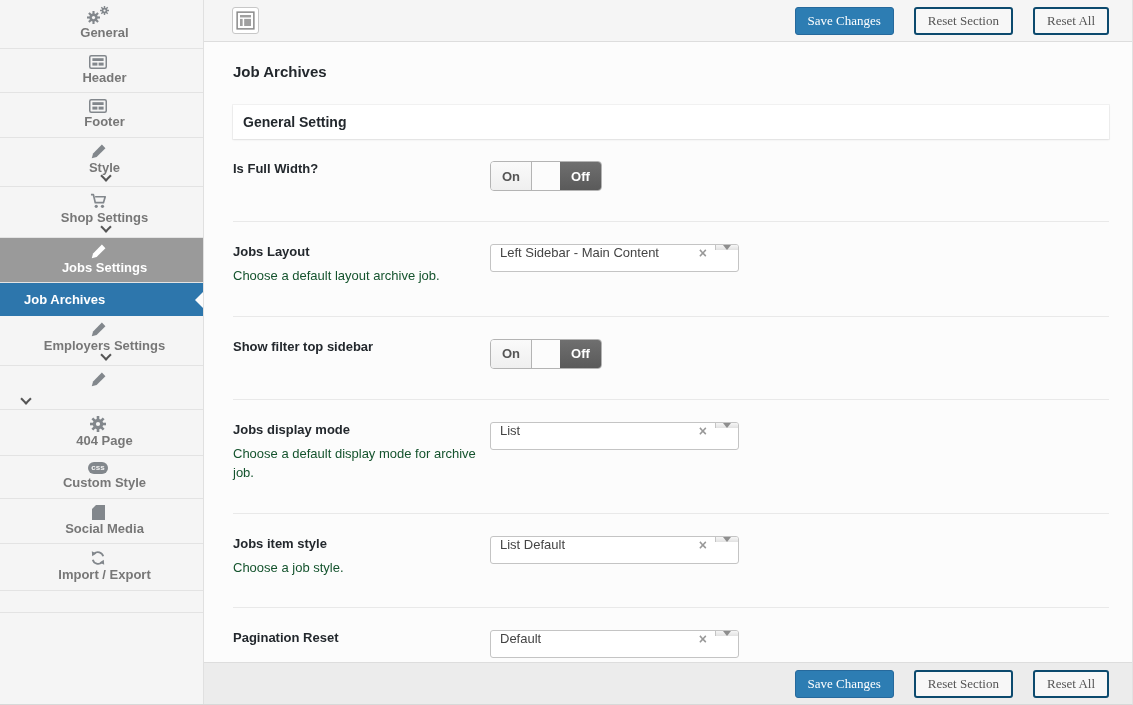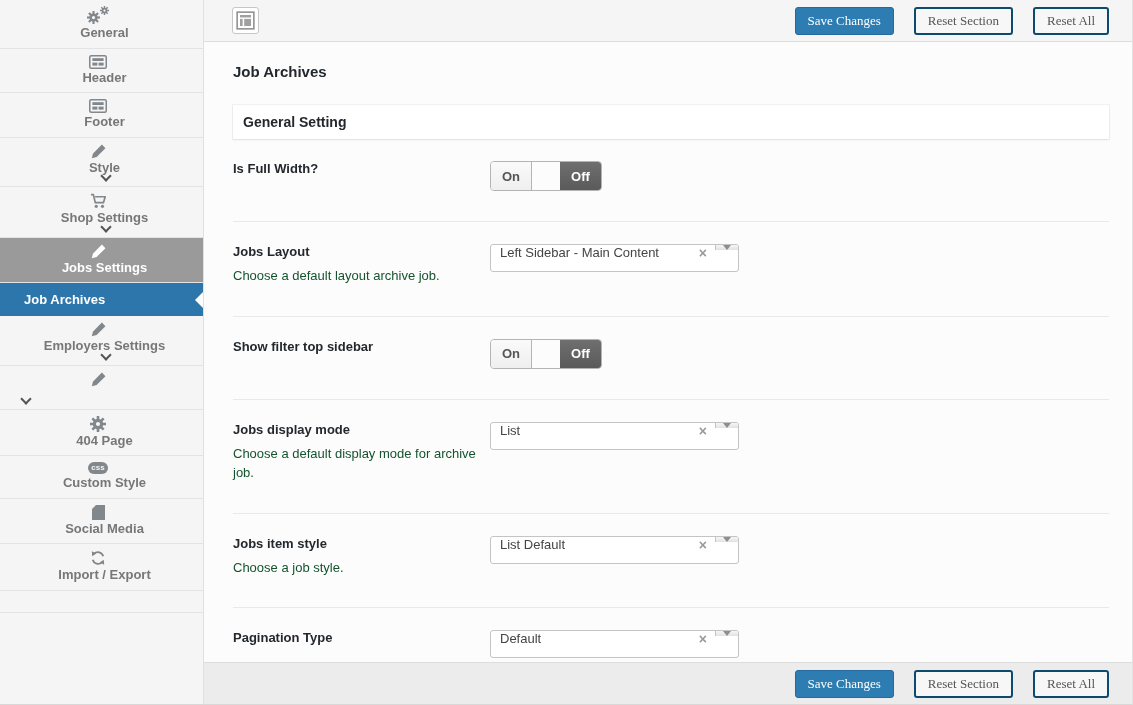--- a/index.html
+++ b/index.html
@@ -355,21 +355,21 @@
             <span class="select-clear">×</span>
             <span class="select-arrow">
                 <i class="caret"></i>
               </span>
           </div>
         </div>
       </div>
 
       <div class="row last">
         <div class="row-label-col">
-          <div class="row-label">Pagination Type</div>
+          <div class="row-label">Pagination Reset</div>
         </div>
         <div class="row-field">
           <div class="select">
             <span class="select-value">Default</span>
             <span class="select-clear">×</span>
             <span class="select-arrow">
                 <i class="caret"></i>
               </span>
           </div>
         </div>

